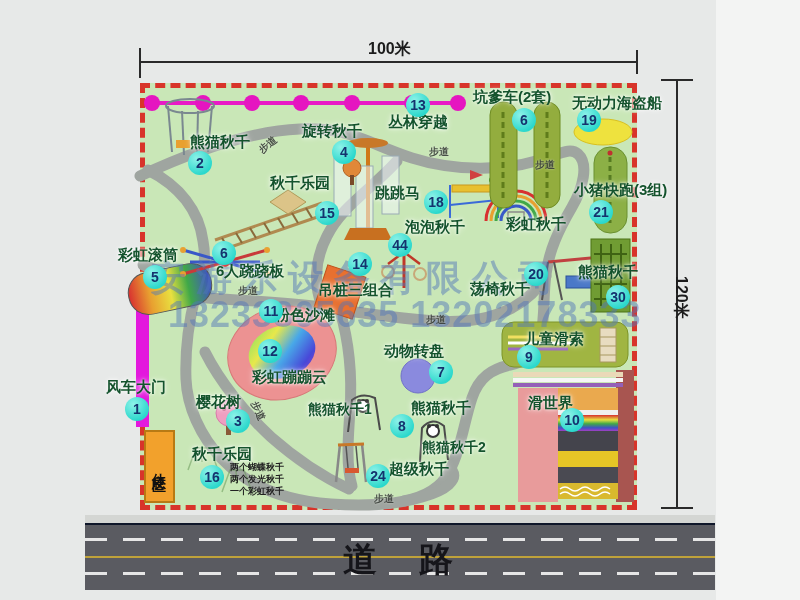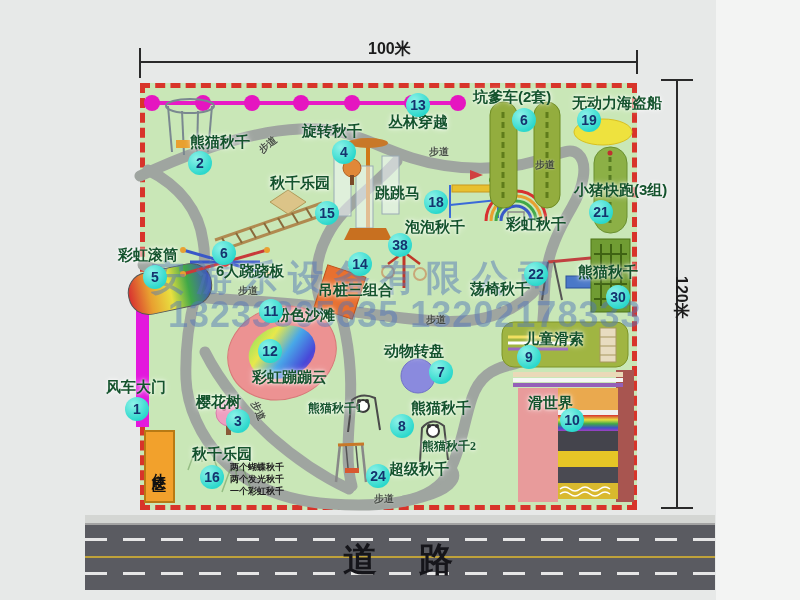--- a/index.html
+++ b/index.html
@@ -7,36 +7,36 @@
          font-family:"Liberation Sans","DejaVu Sans",sans-serif;}
   .rightstrip{position:absolute;left:716px;top:0;width:84px;height:600px;background:#f3f4f3;}
   .title{position:absolute;left:50%;top:6px;transform:translateX(-50%);
          font-size:21px;font-weight:700;color:#1a1a1a;letter-spacing:2px;
          padding:0 8px 4px;border-bottom:3px solid #2a2a2a;white-space:nowrap;}
   .map{position:absolute;left:140px;top:83px;width:497px;height:427px;box-sizing:border-box;
        border:5px dashed #d8342a;background:#c9e7b7;}
   .overlay{position:absolute;left:0;top:0;pointer-events:none;}
   .lbl{position:absolute;font-weight:700;color:#14532d;font-size:15px;white-space:nowrap;line-height:1.1;
        text-shadow:0 0 3px rgba(255,255,255,.95),0 0 6px rgba(255,255,255,.8);}
-  .small{font-size:12px;font-family:Liberation Serif, serif;}
+  .small{font-size:14px;}
   .sub{font-size:9px;font-weight:700;color:#222;}
   .pd{position:absolute;font-size:10px;font-weight:700;color:#3a3f3a;opacity:.9;white-space:nowrap;
       text-shadow:0 0 2px rgba(230,235,225,.8);}
   .badge{position:absolute;width:24px;height:24px;border-radius:50%;
          background:radial-gradient(circle at 35% 30%,#8df2e8,#2bd8cc 72%);
          color:#14336e;font-weight:700;font-size:14px;display:flex;align-items:center;justify-content:center;}
   .dim{font-size:16px;color:#1c1c1c;text-shadow:none;}
   .rot{transform:rotate(90deg);transform-origin:left top;}
   .wm{position:absolute;color:rgba(80,118,185,.48);font-weight:800;white-space:nowrap;}
   .wm1{left:150px;top:254px;font-size:36px;letter-spacing:10px;}
   .wm2{left:168px;top:294px;font-size:36px;letter-spacing:1px;}
   .rest{position:absolute;left:144px;top:430px;width:31px;height:73px;background:#f2a12c;
         border:2px solid #b87a14;box-sizing:border-box;display:flex;align-items:center;justify-content:center;}
   .rest span{writing-mode:vertical-rl;font-size:14px;font-weight:700;color:#111;letter-spacing:3px;}
-  .road{position:absolute;left:85px;top:523px;width:630px;height:65px;background:#5a5b61;border-top:2px solid #a3a3a3;}
+  .road{position:absolute;left:85px;top:523px;width:630px;height:65px;background:#5a5b61;border-top:2px solid #0f172a;}
   .roadstrip{position:absolute;left:85px;top:515px;width:630px;height:8px;background:#d4d6d3;}
   .lane{position:absolute;left:0;width:100%;height:3px;
         background:repeating-linear-gradient(90deg,#e6e6e6 0 22px,transparent 22px 38px);}
   .yellowline{position:absolute;left:0;top:31px;width:100%;height:2px;background:#bfa23a;}
   .roadlbl{position:absolute;left:0;right:0;top:12px;text-align:center;font-size:34px;font-weight:700;
            color:#15151a;letter-spacing:4px;}
 </style>
 </head>
 <body>
 
@@ -354,22 +354,22 @@
   <div class="badge" style="left:258px;top:339px">12</div>
   <div class="badge" style="left:406px;top:93px">13</div>
   <div class="badge" style="left:348px;top:252px">14</div>
   <div class="badge" style="left:315px;top:201px">15</div>
   <div class="badge" style="left:200px;top:465px">16</div>
   <div class="badge" style="left:512px;top:108px">6</div>
   <div class="badge" style="left:424px;top:190px">18</div>
   <div class="badge" style="left:577px;top:108px">19</div>
   <div class="badge" style="left:606px;top:285px">30</div>
   <div class="badge" style="left:589px;top:200px">21</div>
-  <div class="badge" style="left:524px;top:262px">22</div>
-  <div class="badge" style="left:388px;top:233px">38</div>
+  <div class="badge" style="left:524px;top:262px">20</div>
+  <div class="badge" style="left:388px;top:233px">44</div>
   <div class="badge" style="left:366px;top:464px">24</div>
 
   <div class="roadstrip"></div>
   <div class="road">
     <div class="lane" style="top:13px"></div>
     <div class="yellowline"></div>
     <div class="lane" style="top:47px"></div>
     <div class="roadlbl">道　路</div>
   </div>
 </div>

